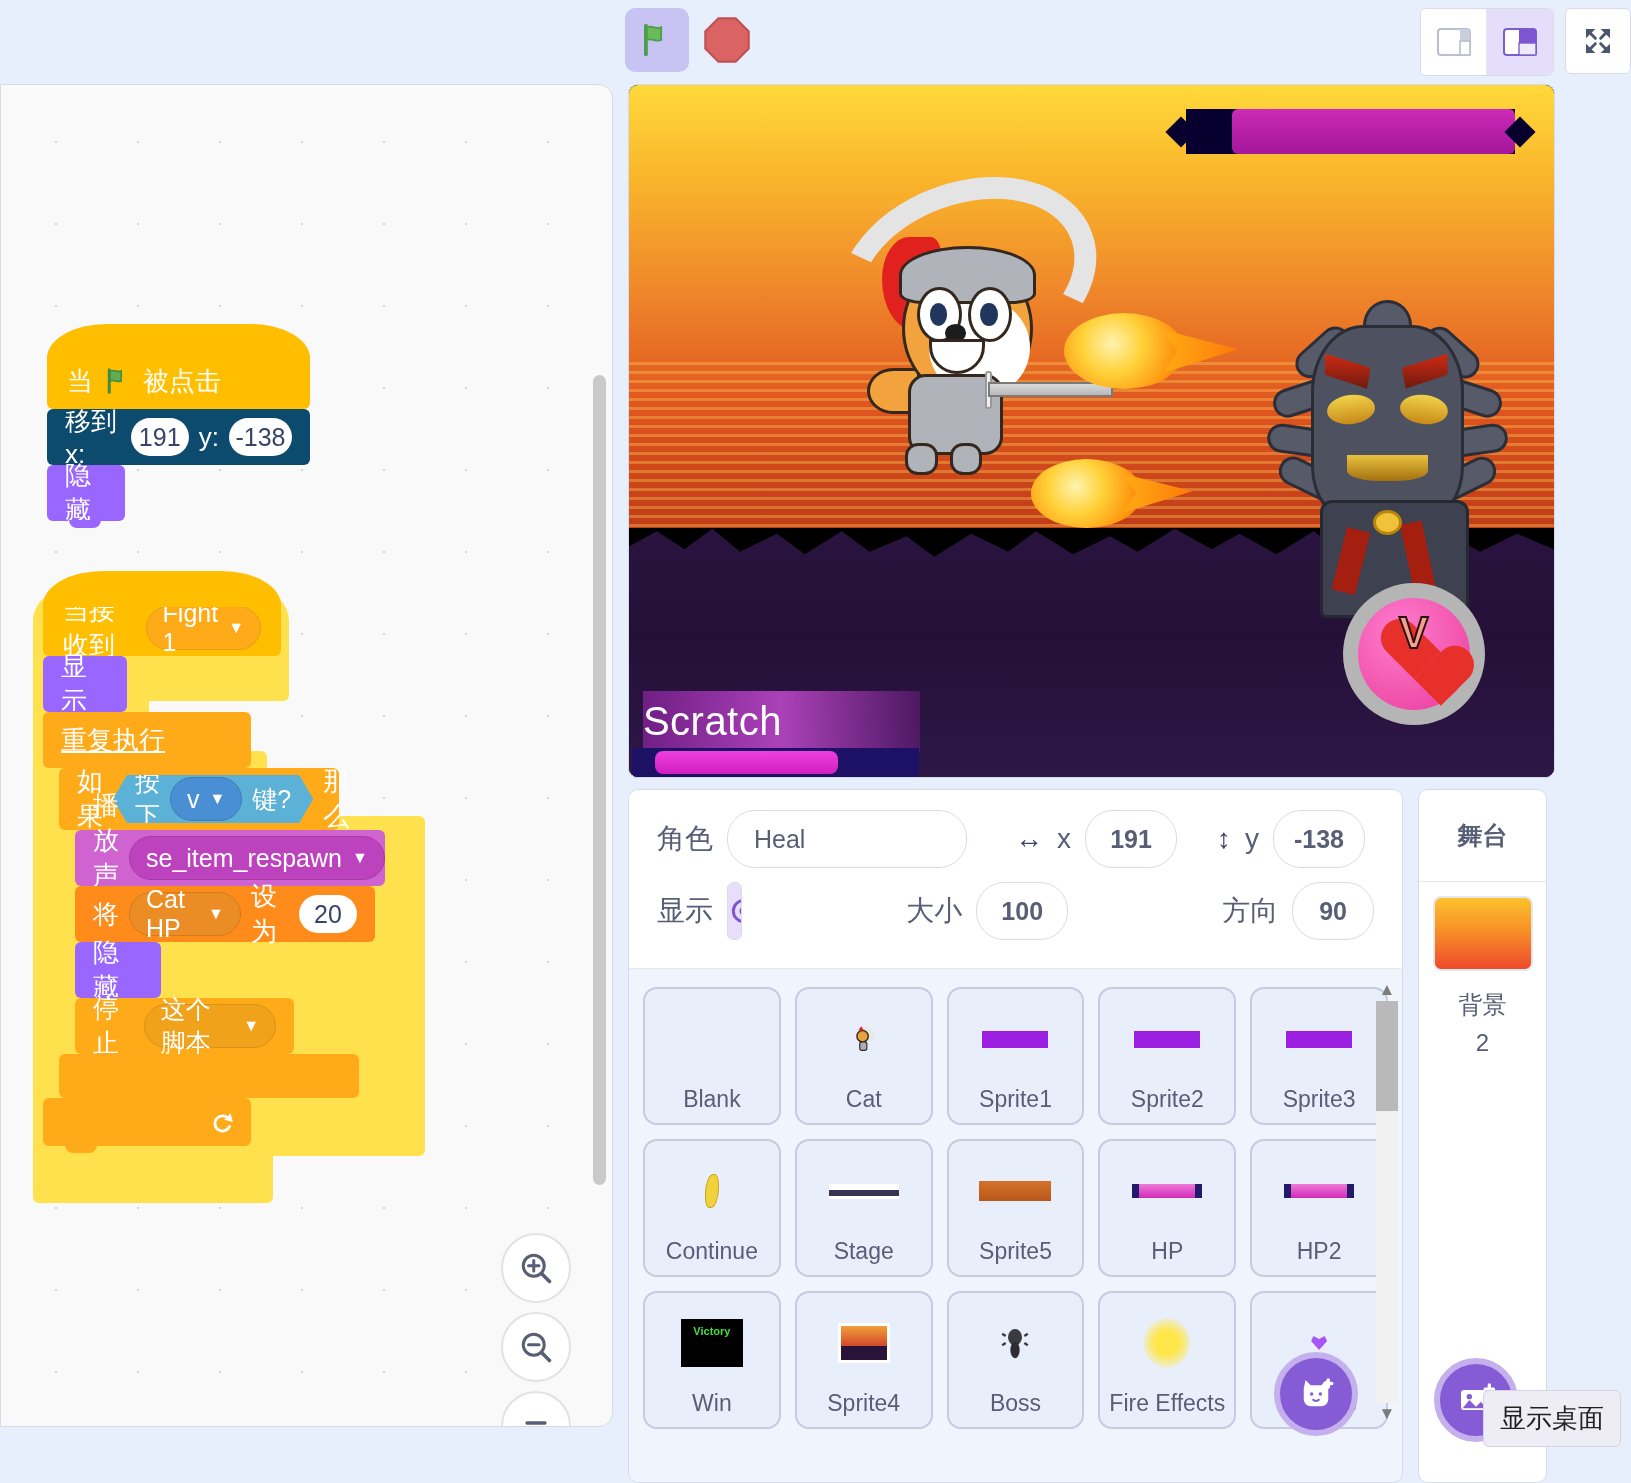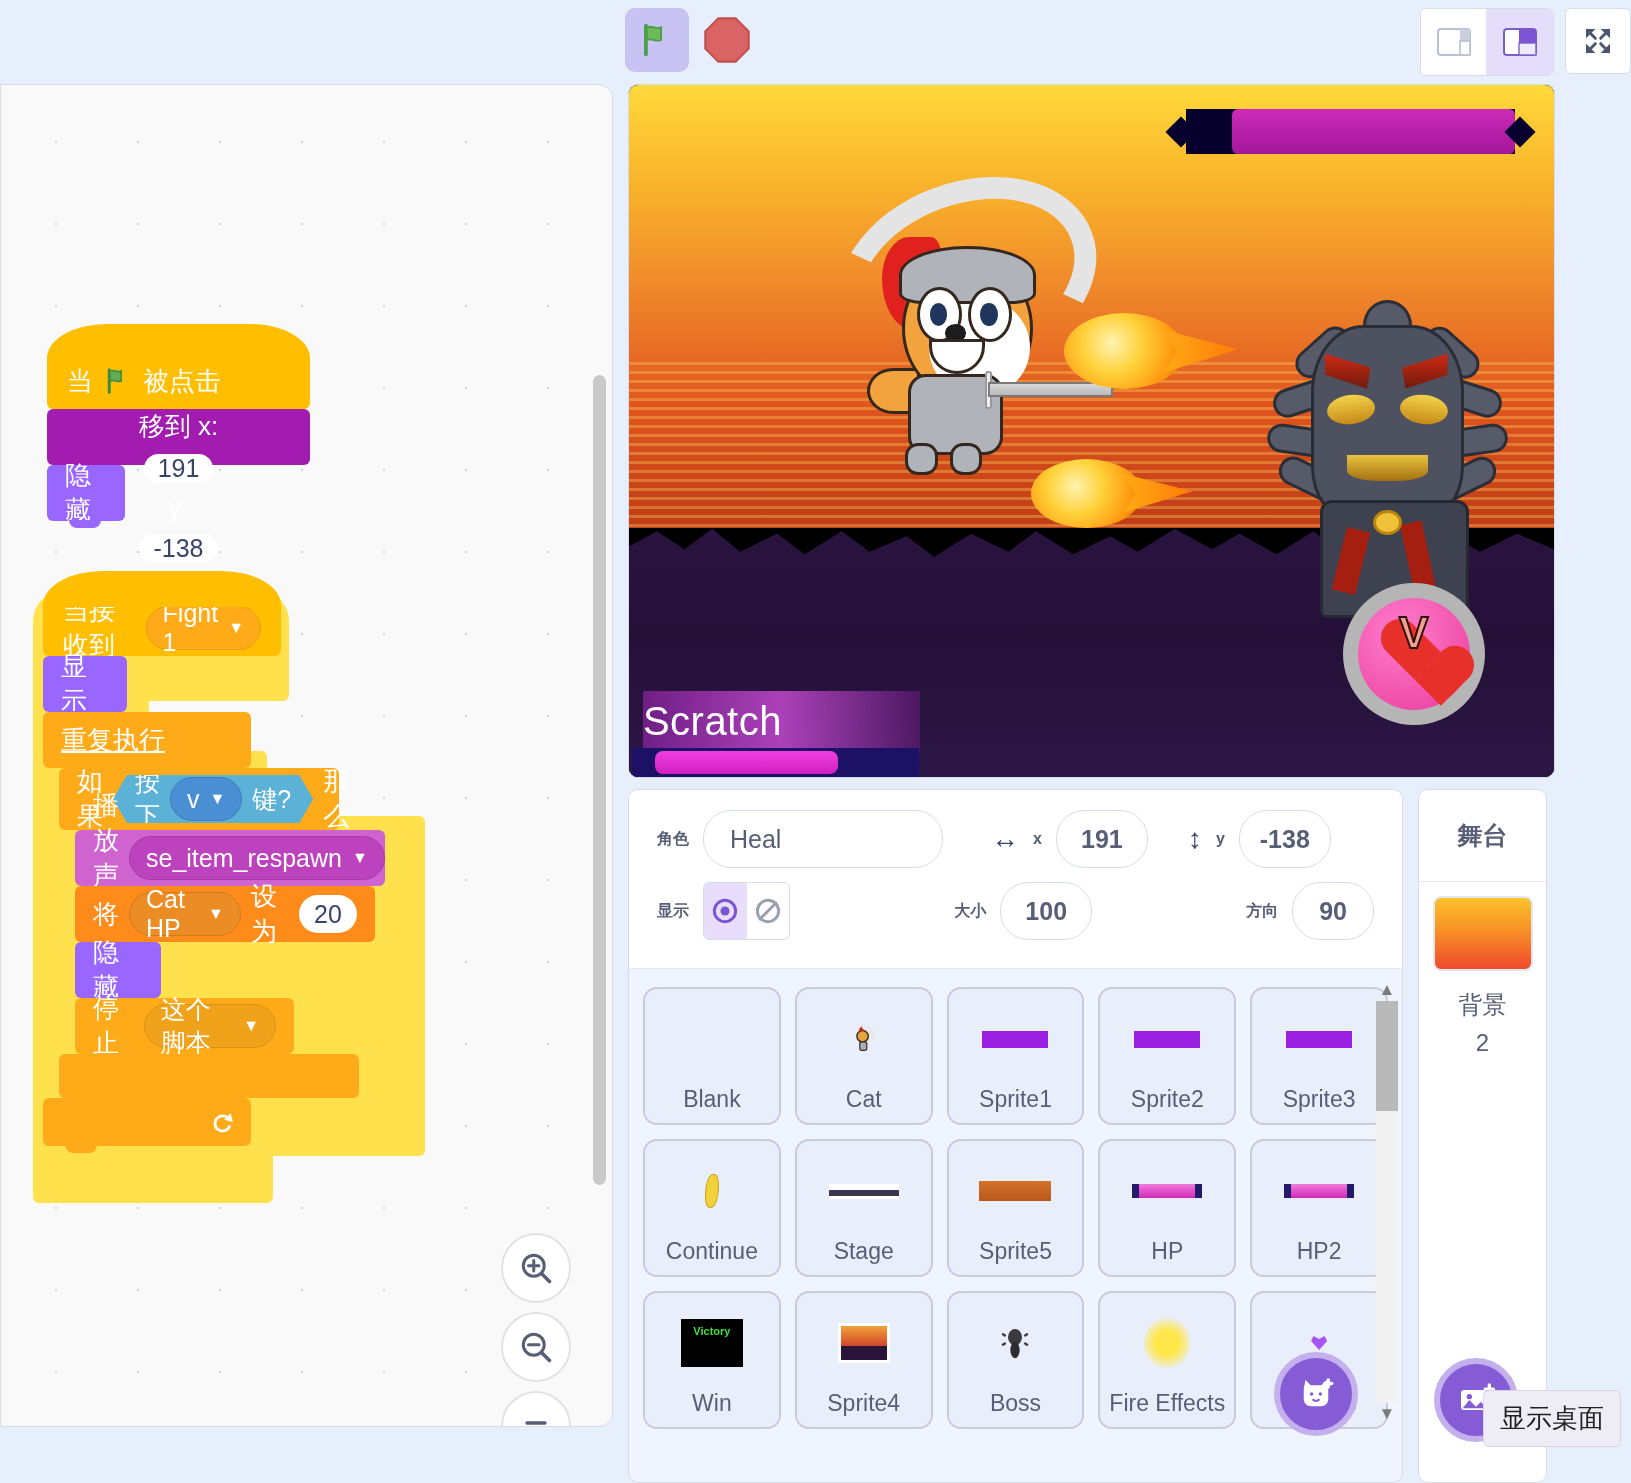--- a/index.html
+++ b/index.html
@@ -72,21 +72,21 @@
   }
   .stackblk {
     border-radius: 6px; padding: 0 18px; height: 56px; display: flex;
     align-items: center; gap: 10px; position: relative;
   }
   .stackblk::after, .hat::after {
     content: ""; position: absolute; left: 22px; bottom: -7px; width: 32px; height: 8px;
     background: inherit; border-bottom-left-radius: 8px; border-bottom-right-radius: 8px;
   }
   .hat::after { background: #ffbf00; }
-  .blue { background: #a21caf; flex-direction: column; }
+  .blue { background: #0c4a6e; }
   .purple { background: #9966ff; }
   .orange { background: #ff8c1a; }
   .magenta { background: #cf63cf; }
   .control { background: #ffab19; }
 
   .oval-in {
     background: #fff; border-radius: 30px; min-width: 58px; height: 38px;
     display: flex; align-items: center; justify-content: center;
     color: #394469; font-size: 25px; padding: 0 14px;
   }
@@ -243,21 +243,21 @@
 
   
   .sprite-panel {
     position: absolute; left: 628px; top: 789px; width: 775px; height: 694px;
     background: #f0f4fd; border: 1px solid #d6dbe8; border-radius: 10px; overflow: hidden;
   }
   .sprite-info {
     background: #fff; padding: 20px 28px 14px 28px; border-bottom: 1px solid #e3e7f0;
   }
   .info-row { display: flex; align-items: center; gap: 14px; margin-bottom: 14px; }
-  .info-label { color: #575e75; font-size: 16px; white-space: nowrap; font-weight: bold; }
+  .info-label { color: #575e75; font-size: 28px; white-space: nowrap; }
   .txt-field {
     border: 1px solid #d6dbe8; border-radius: 28px; height: 58px;
     display: flex; align-items: center; padding: 0 26px;
     color: #575e75; font-size: 25px; background: #fff;
   }
   .name-field { width: 240px; }
   .num-field { width: 92px; justify-content: center; font-weight: bold; }
   .arrow-ico { color: #3d4466; font-size: 28px; font-weight: bold; }
   .vis-toggle { display: flex; border: 1px solid #d6dbe8; border-radius: 6px; overflow: hidden; }
   .vis-btn { width: 62px; height: 56px; display: flex; align-items: center; justify-content: center; cursor: pointer; }

